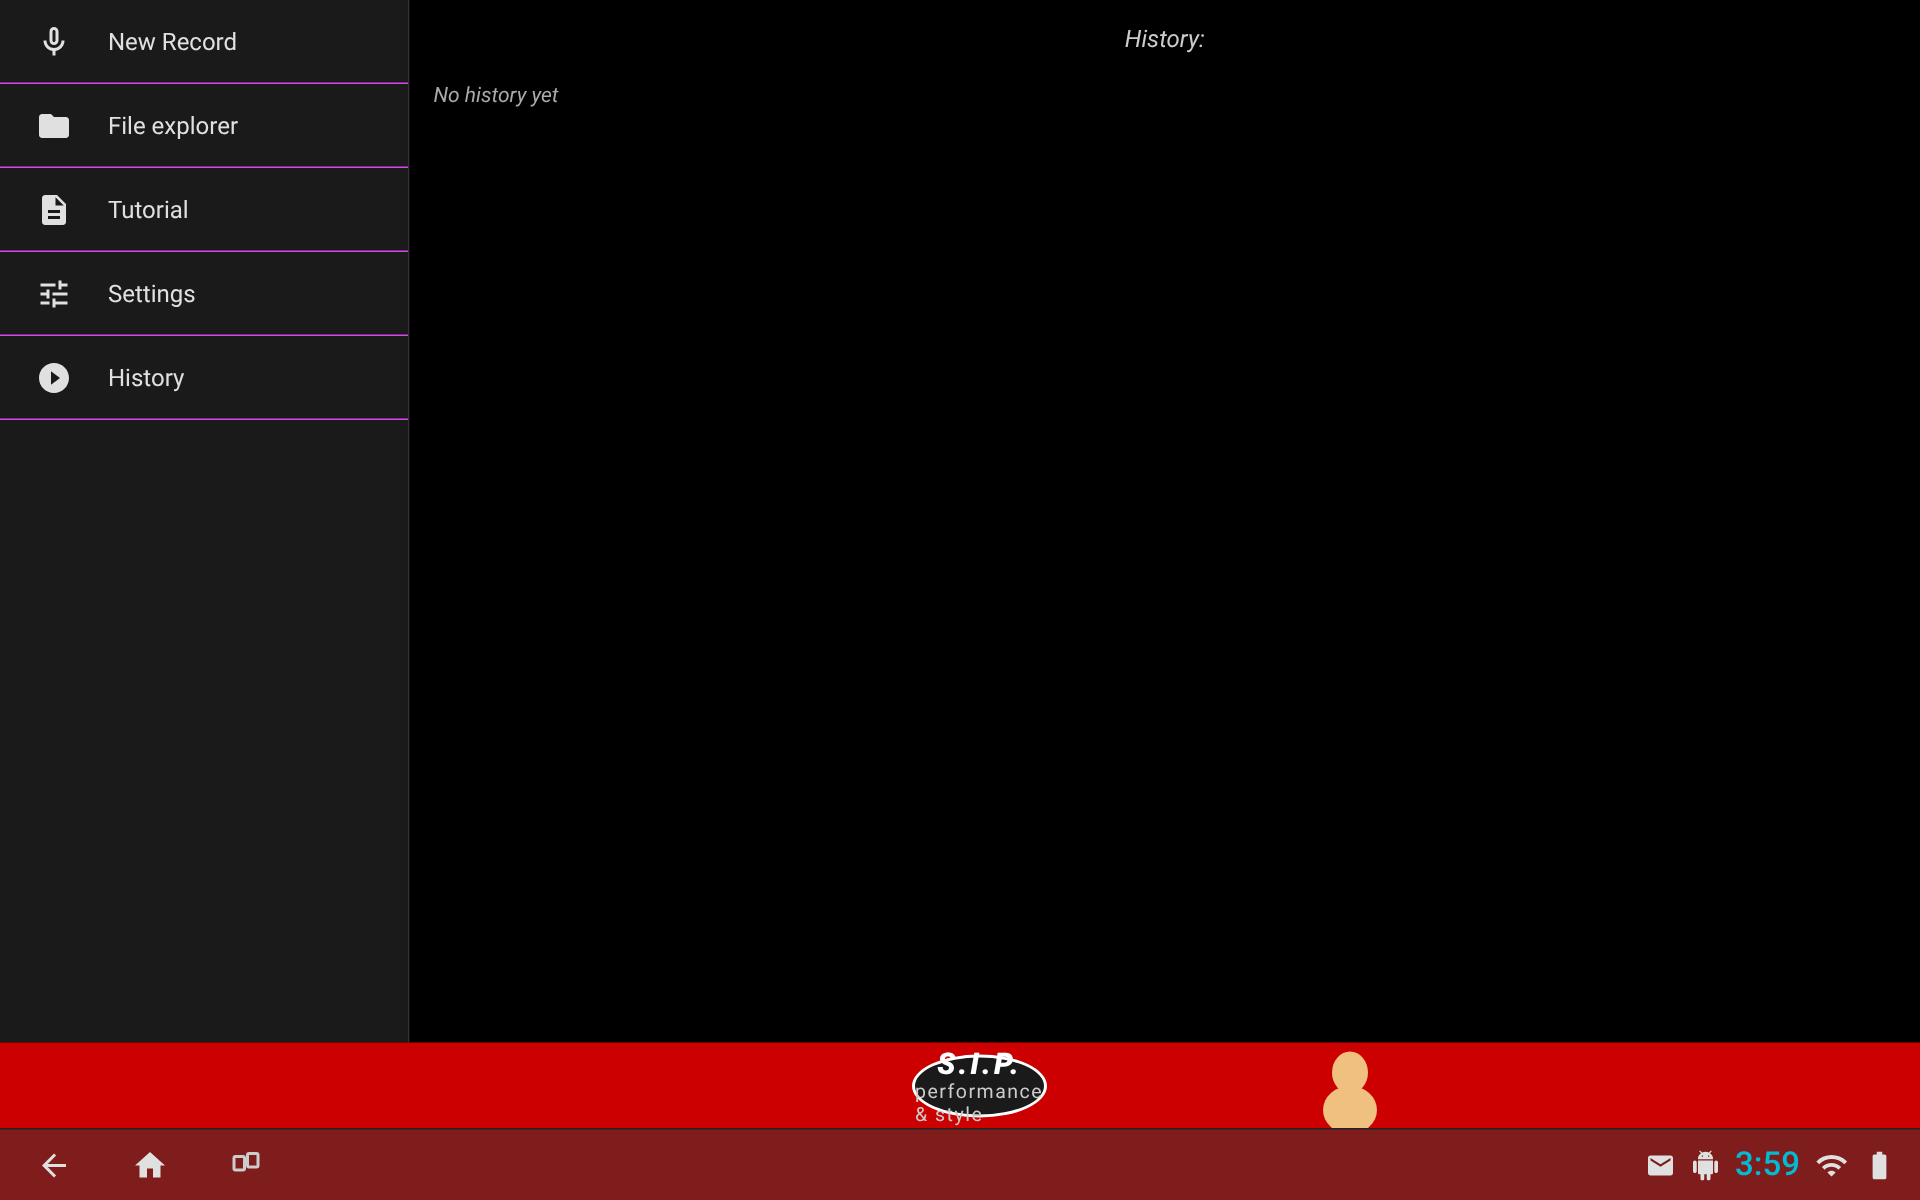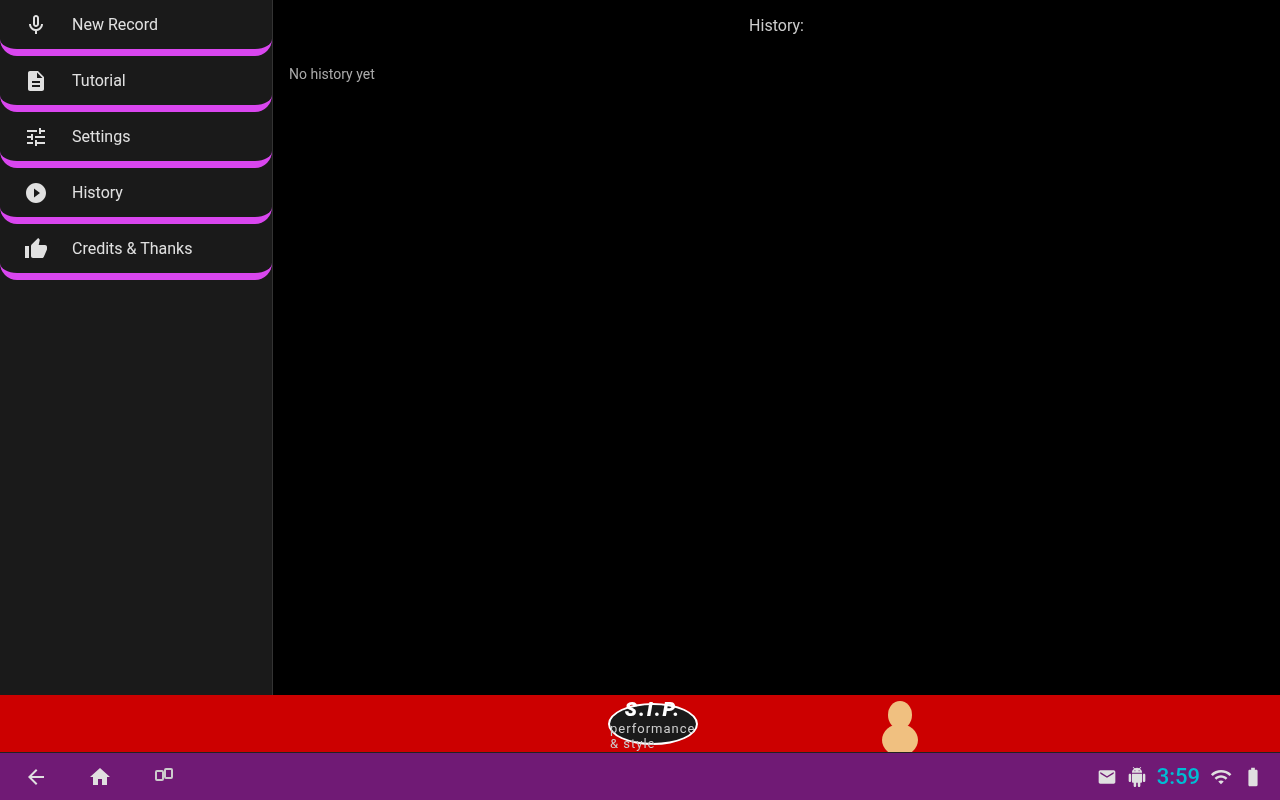--- a/index.html
+++ b/index.html
@@ -34,24 +34,23 @@
       display: flex;
       flex-direction: column;
     }
 
     .sidebar-item {
       display: flex;
       align-items: center;
       padding: 0 16px;
       height: 56px;
       cursor: pointer;
-      border-bottom: 7px solid #d946ef;
+      border-bottom: 1px solid #d946ef;
       color: #e0e0e0;
       text-decoration: none;
-      border-radius: 17px;
     }
 
     .sidebar-item .icon {
       width: 40px;
       height: 40px;
       display: flex;
       align-items: center;
       justify-content: center;
       margin-right: 16px;
       flex-shrink: 0;
@@ -62,34 +61,35 @@
       font-weight: 400;
       color: #e0e0e0;
     }
 
     
     .content-area {
       flex: 1;
       background: #000;
       padding: 0;
       position: relative;
+      font-style: italic;
     }
 
     .history-title {
       position: absolute;
       top: 16px;
       left: 50%;
       transform: translateX(-50%);
       font-size: 16px;
       color: #ccc;
     }
 
     .no-history {
       position: absolute;
-      top: 66px;
+      top: 56px;
       left: 16px;
       font-size: 14px;
       color: #aaa;
     }
 
     
     .ad-banner {
       height: 57px;
       background: #cc0000;
       display: flex;
@@ -137,21 +137,21 @@
 
     .sip-subtitle {
       font-size: 13px;
       color: #ccc;
       letter-spacing: 1px;
     }
 
     
     .status-bar {
       height: 48px;
-      background: #701a75;
+      background: #7f1d1d;
       display: flex;
       align-items: center;
       padding: 0 16px;
       border-top: 1px solid #222;
     }
 
     .status-left {
       display: flex;
       align-items: center;
       gap: 24px;
@@ -203,20 +203,28 @@
       <div class="sidebar-item">
         <span class="icon">
           <svg width="24" height="24" viewBox="0 0 24 24" xmlns="http://www.w3.org/2000/svg">
             <path d="M12 14c1.66 0 3-1.34 3-3V5c0-1.66-1.34-3-3-3S9 3.34 9 5v6c0 1.66 1.34 3 3 3zm-1-9c0-.55.45-1 1-1s1 .45 1 1v6c0 .55-.45 1-1 1s-1-.45-1-1V5z"></path>
             <path d="M17 11c0 2.76-2.24 5-5 5s-5-2.24-5-5H5c0 3.53 2.61 6.43 6 6.92V21h2v-3.08c3.39-.49 6-3.39 6-6.92h-2z"></path>
           </svg>
         </span>
         <span class="label">New Record</span>
       </div>
 
+      <div class="sidebar-item">
+        <span class="icon">
+          <svg width="24" height="24" viewBox="0 0 24 24" xmlns="http://www.w3.org/2000/svg">
+            <path d="M10 4H4c-1.1 0-1.99.9-1.99 2L2 18c0 1.1.9 2 2 2h16c1.1 0 2-.9 2-2V8c0-1.1-.9-2-2-2h-8l-2-2z"></path>
+          </svg>
+        </span>
+        <span class="label">File explorer</span>
+      </div>
 
       <div class="sidebar-item">
         <span class="icon">
           <svg width="24" height="24" viewBox="0 0 24 24" xmlns="http://www.w3.org/2000/svg">
             <path d="M14 2H6c-1.1 0-1.99.9-1.99 2L4 20c0 1.1.89 2 1.99 2H18c1.1 0 2-.9 2-2V8l-6-6zm2 16H8v-2h8v2zm0-4H8v-2h8v2zm-3-5V3.5L18.5 9H13z"></path>
           </svg>
         </span>
         <span class="label">Tutorial</span>
       </div>
 
@@ -232,28 +240,20 @@
       <div class="sidebar-item">
         <span class="icon">
           <svg width="24" height="24" viewBox="0 0 24 24" xmlns="http://www.w3.org/2000/svg">
             <path d="M12 2C6.48 2 2 6.48 2 12s4.48 10 10 10 10-4.48 10-10S17.52 2 12 2zm-2 14.5v-9l6 4.5-6 4.5z"></path>
           </svg>
         </span>
         <span class="label">History</span>
       </div>
 
 
-      <div class="sidebar-item">
-        <span class="icon">
-          <svg width="24" height="24" viewBox="0 0 24 24" xmlns="http://www.w3.org/2000/svg">
-            <path d="M1 21h4V9H1v12zm22-11c0-1.1-.9-2-2-2h-6.31l.95-4.57.03-.32c0-.41-.17-.79-.44-1.06L14.17 1 7.59 7.59C7.22 7.95 7 8.45 7 9v10c0 1.1.9 2 2 2h9c.83 0 1.54-.5 1.84-1.22l3.02-7.05c.09-.23.14-.47.14-.73v-2z"></path>
-          </svg>
-        </span>
-        <span class="label">Credits &amp; Thanks</span>
-      </div>
 
     </nav>
 
     <main class="content-area">
       <span class="history-title">History:</span>
       <span class="no-history">No history yet</span>
     </main>
 
   </div>
 

